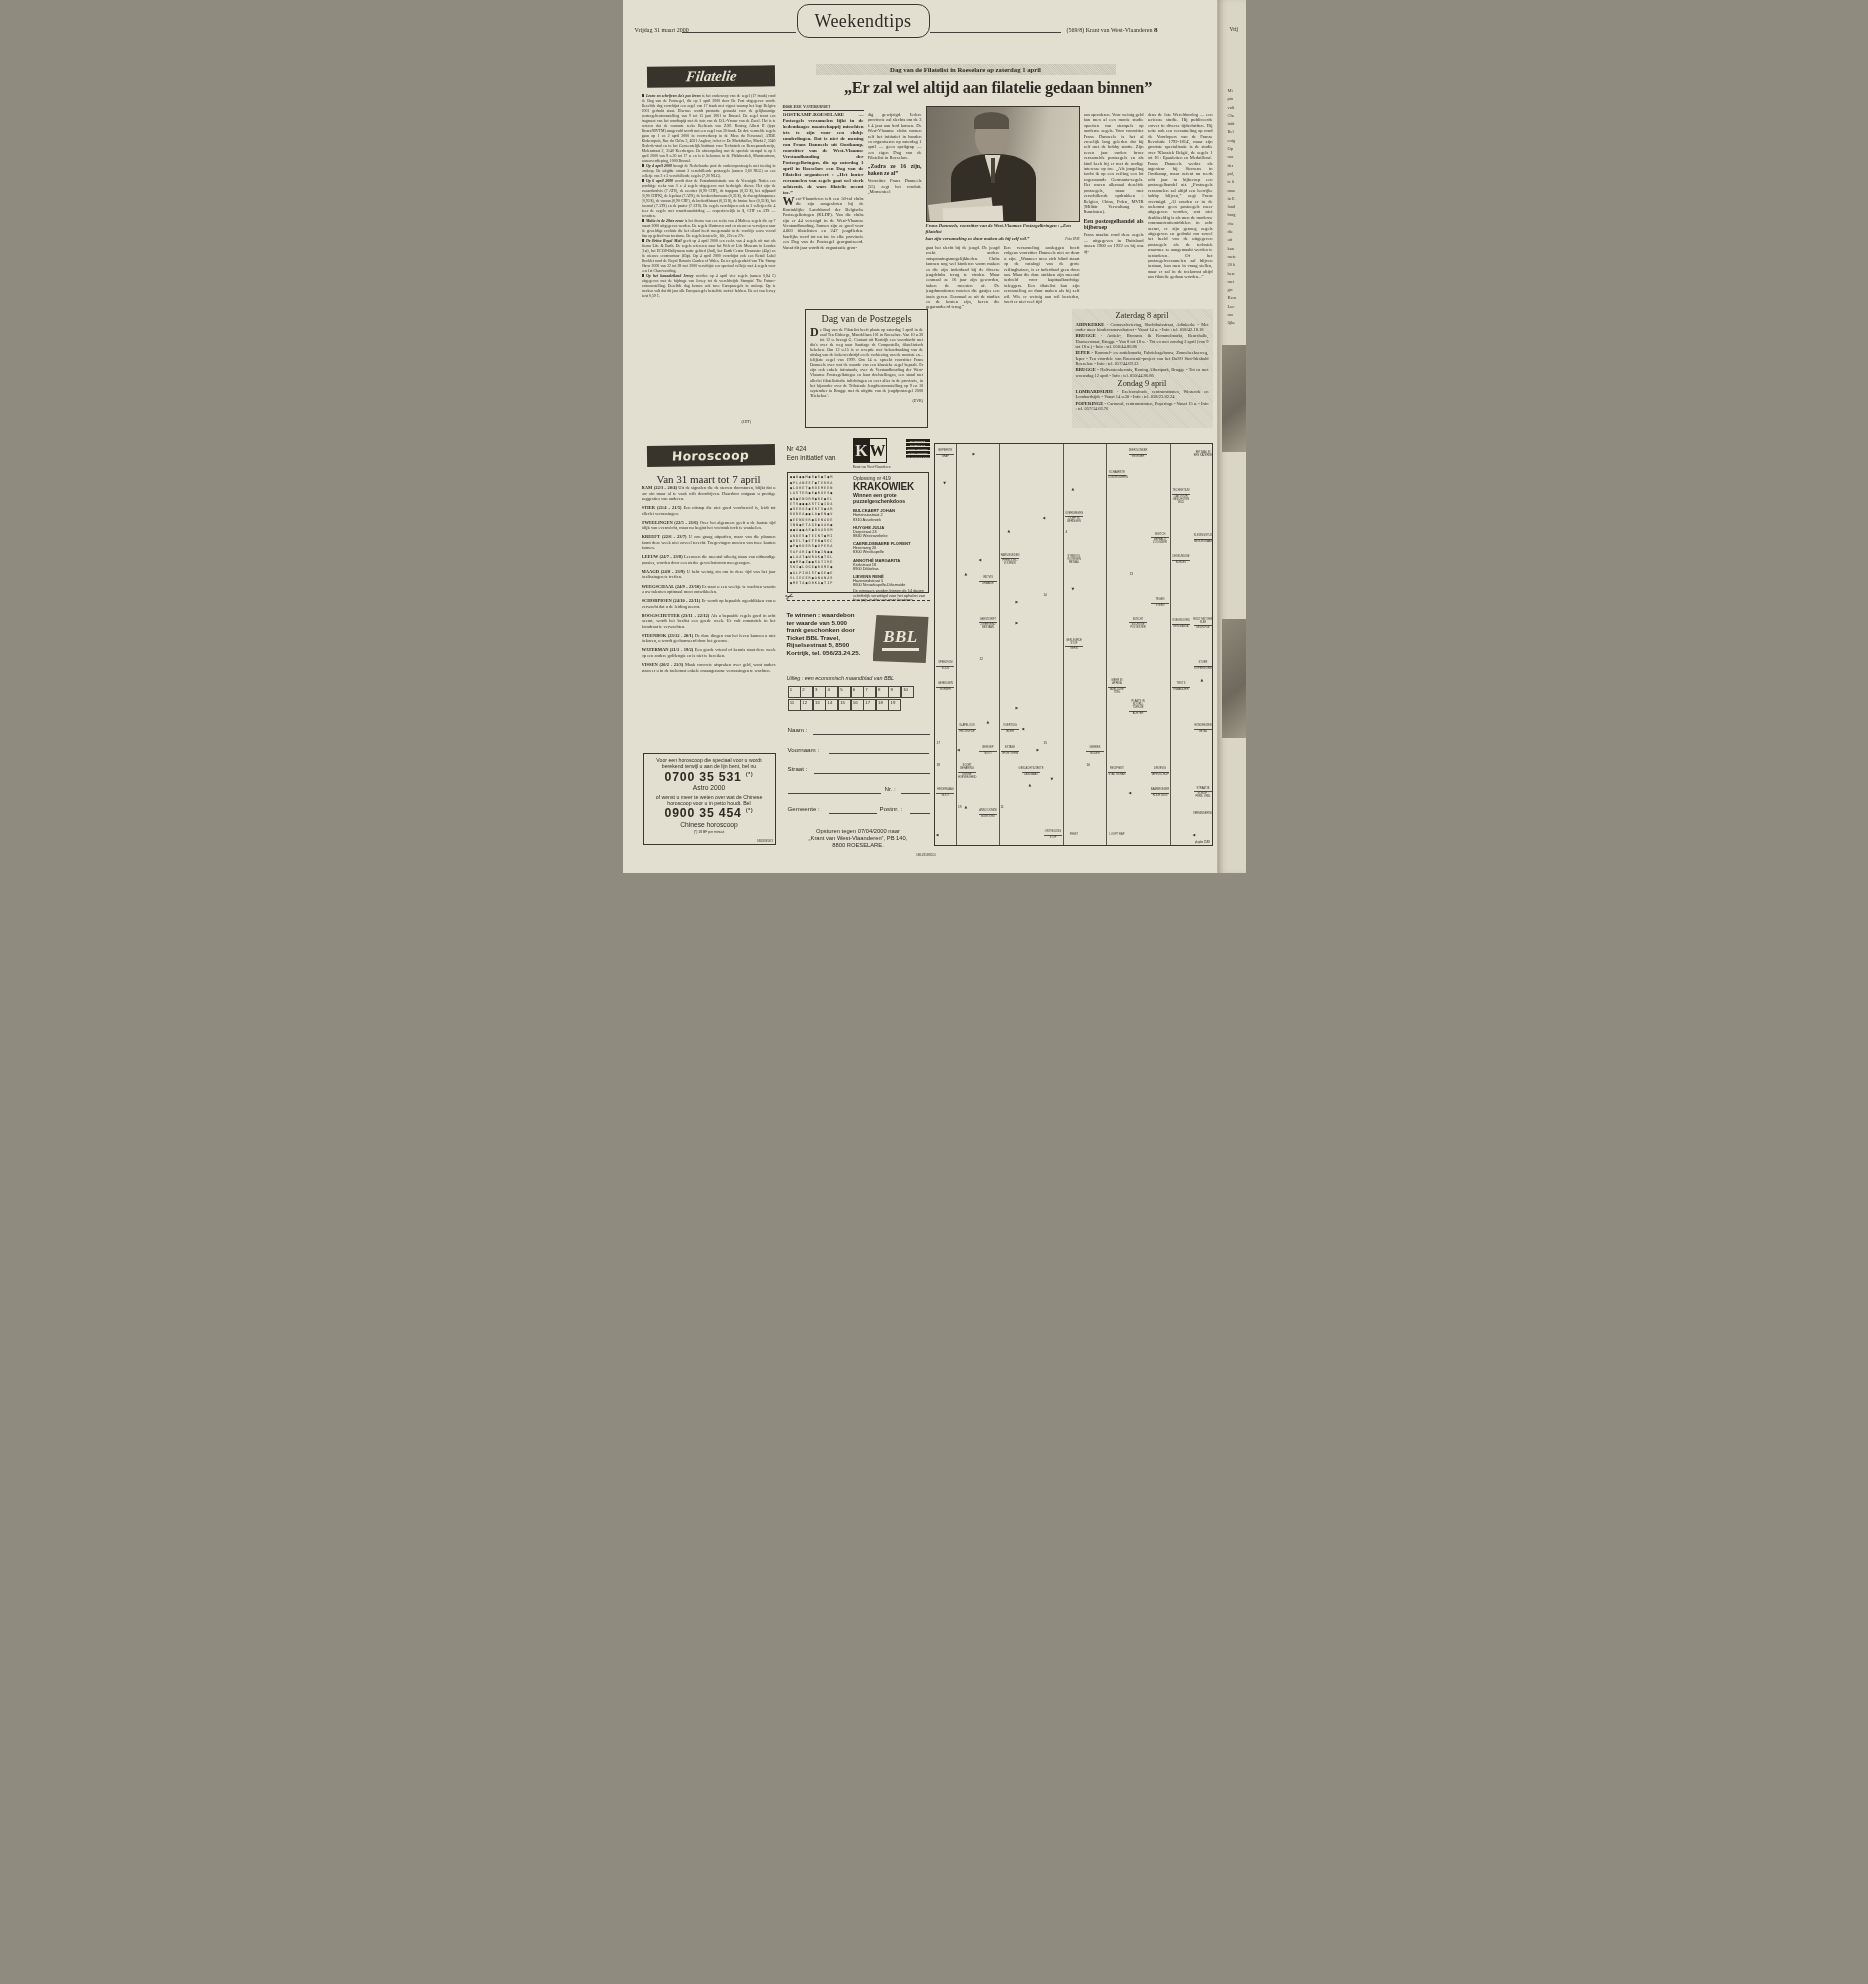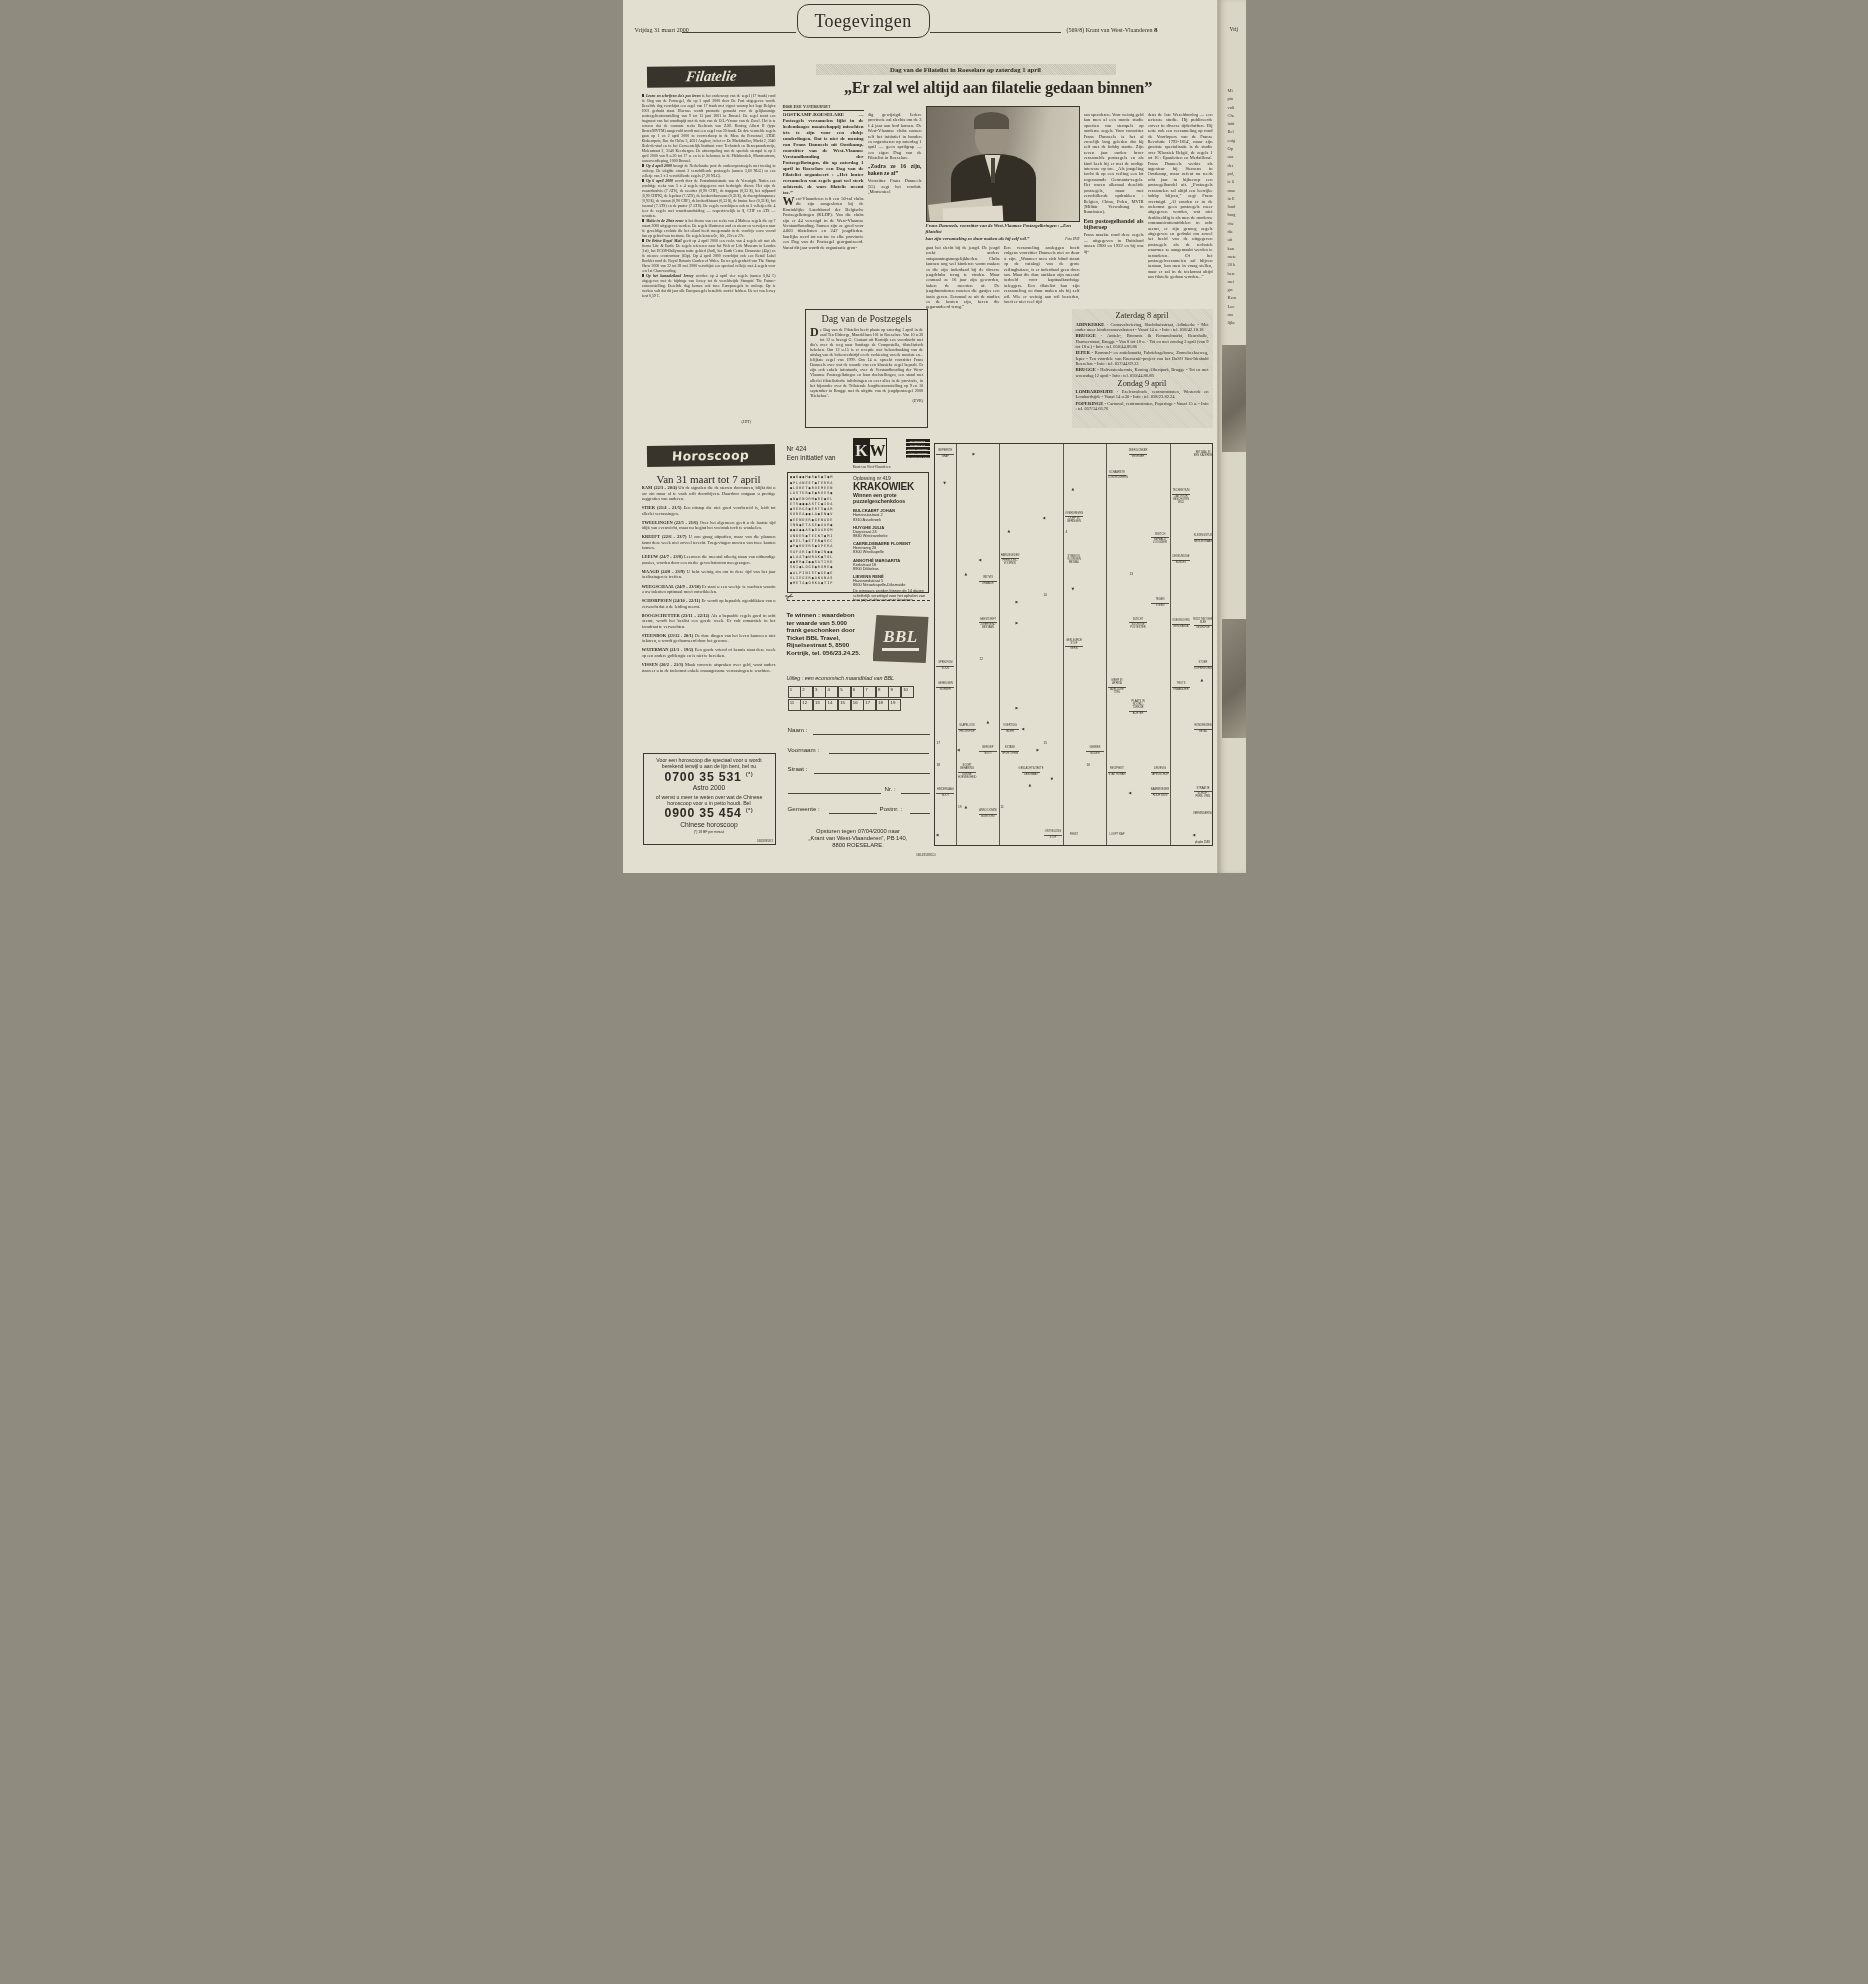--- a/index.html
+++ b/index.html
@@ -134,21 +134,21 @@
   #grid-credit{position:absolute;right:1.6px;bottom:0.8px;font-size:2.8px;font-family:"Liberation Sans",sans-serif;}
 </style>
 </head>
 <body>
 
 <div id="page" data-name="newspaper-page">
 
   <div class="abs" id="hdr-date" data-name="page-date">Vrijdag 31 maart 2000</div>
   <div class="abs" id="hdr-rule-l" data-name="header-rule-left"></div>
   <div class="abs" id="wk-box" data-name="weekendtips-box">
-    <span id="wk-title" data-name="weekendtips-title">Toegevingen</span>
+    <span id="wk-title" data-name="weekendtips-title">Weekendtips</span>
   </div>
   <div class="abs" id="hdr-rule-r" data-name="header-rule-right"></div>
   <div class="abs" id="hdr-right" data-name="paper-name-pagenr">
     <span data-name="issue-paper">(569/8) Krant van West-Vlaanderen</span>
     <b data-name="page-number">8</b>
   </div>
 
   <div class="abs" id="sliver" data-name="adjacent-page-fold"></div>
   <div class="abs" id="sliver-date" data-name="adjacent-page-date-fragment">Vrij</div>
   <div class="abs sl-img" style="top:345px;height:107px;" data-name="adjacent-page-photo-fragment"></div>

